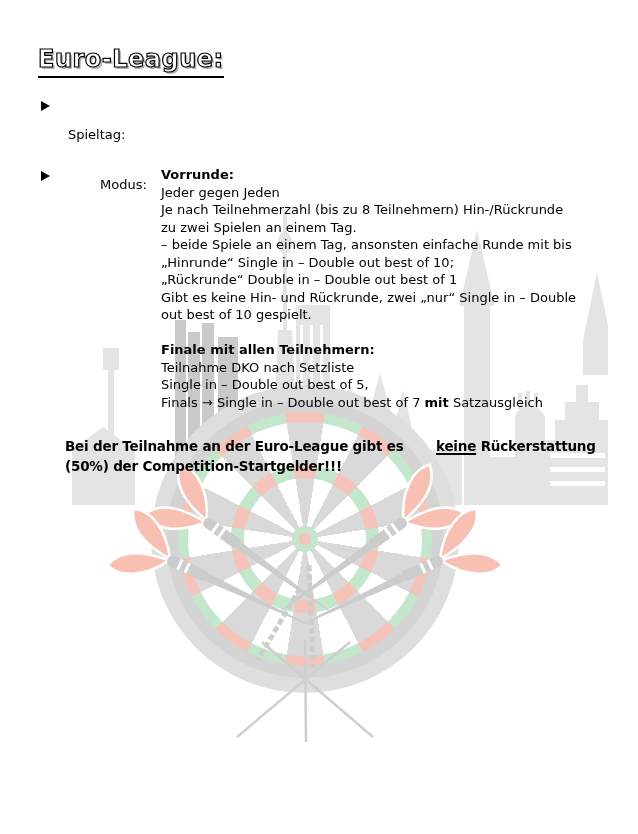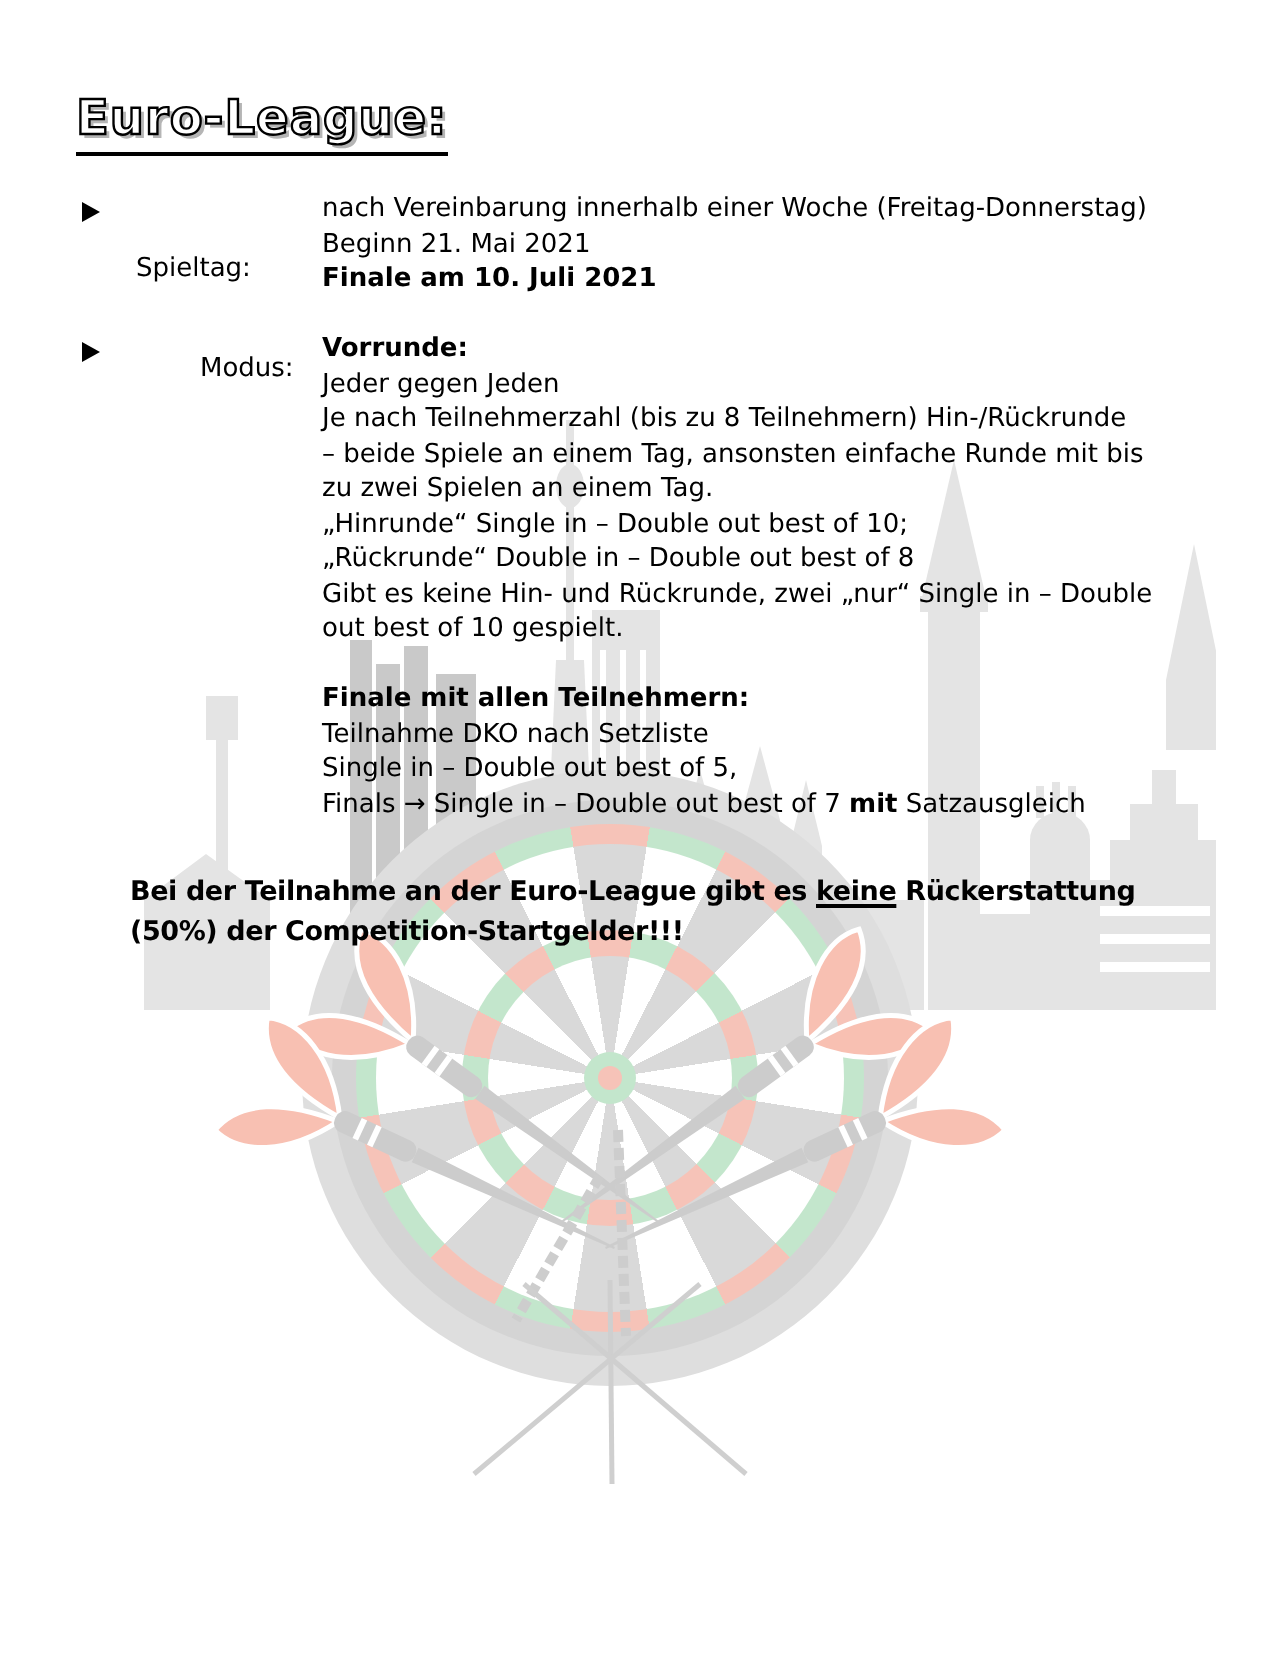--- a/index.html
+++ b/index.html
@@ -16,21 +16,21 @@
     color:#000; text-shadow:2px 2px 0 #bfbfbf;
     border-bottom:2.5px solid #000; padding-bottom:2px; line-height:30px;
     display:inline-block;
   }
   @supports (-webkit-text-stroke: 1px black){
     .title{color:#fff; -webkit-text-stroke:1.2px #000; text-shadow:2px 2px 0 #b5b5b5;}
   }
   
   .ln{height:17.5px; font-size:13px; line-height:17.5px; white-space:nowrap;}
   .b{font-weight:bold;}
-  .u{text-decoration:underline; text-decoration-thickness:1.5px; text-underline-offset:2px;}
+  .u{text-decoration:underline; text-decoration-thickness:1.5px; text-underline-offset:2px;margin-left:28px;}
   .label{font-size:13px; line-height:17.5px;}
   .marker{
     width:0; height:0;
     border-left:9px solid #000;
     border-top:5.5px solid transparent;
     border-bottom:5.5px solid transparent;
   }
   .notice{font-size:13.5px; font-weight:bold; letter-spacing:-0.2px;}
   .nline{height:20px; line-height:20px; white-space:nowrap;}
   
@@ -150,36 +150,31 @@
       <line x1="202" y1="212" x2="313" y2="307" stroke="#cfcfcf" stroke-width="2.5"></line>
     </svg>
   </div>
 
   <div class="textlayer">
 
     <span class="abs title">Euro-League:</span>
 
     <div class="abs marker" style="left:41px; top:101px;"></div>
     <div class="abs label" style="left:68px; top:96px;margin-top:30px;">Spieltag:</div>
-    <div class="abs" style="left:161px; top:96px;">
-      <div class="ln">nach Vereinbarung innerhalb einer Woche (Freitag-Donnerstag)</div>
-      <div class="ln">Beginn 21. Mai 2021</div>
-      <div class="ln b">Finale am 10. Juli 2021</div>
-    </div>
 
     <div class="abs marker" style="left:41px; top:171px;"></div>
     <div class="abs label" style="left:68px; top:176px;margin-left:32px;">Modus:</div>
     <div class="abs" style="left:161px; top:166px;">
       <div class="ln b">Vorrunde:</div>
       <div class="ln">Jeder gegen Jeden</div>
       <div class="ln">Je nach Teilnehmerzahl (bis zu 8 Teilnehmern) Hin-/Rückrunde</div>
+      <div class="ln">zu zwei Spielen an einem Tag.</div>
       <div class="ln">– beide Spiele an einem Tag, ansonsten einfache Runde mit bis</div>
-      <div class="ln">zu zwei Spielen an einem Tag.</div>
       <div class="ln">„Hinrunde“ Single in – Double out best of 10;</div>
-      <div class="ln">„Rückrunde“ Double in – Double out best of 8</div>
+      <div class="ln">„Rückrunde“ Double in – Double out best of 1</div>
       <div class="ln">Gibt es keine Hin- und Rückrunde, zwei „nur“ Single in – Double</div>
       <div class="ln">out best of 10 gespielt.</div>
       <div class="ln"></div>
       <div class="ln b">Finale mit allen Teilnehmern:</div>
       <div class="ln">Teilnahme DKO nach Setzliste</div>
       <div class="ln">Single in – Double out best of 5,</div>
       <div class="ln"><span>Finals → Single in – Double out best of 7 </span><span class="b">mit</span><span> Satzausgleich</span></div>
     </div>
 
     <div class="abs notice" style="left:65px; top:436px;">

